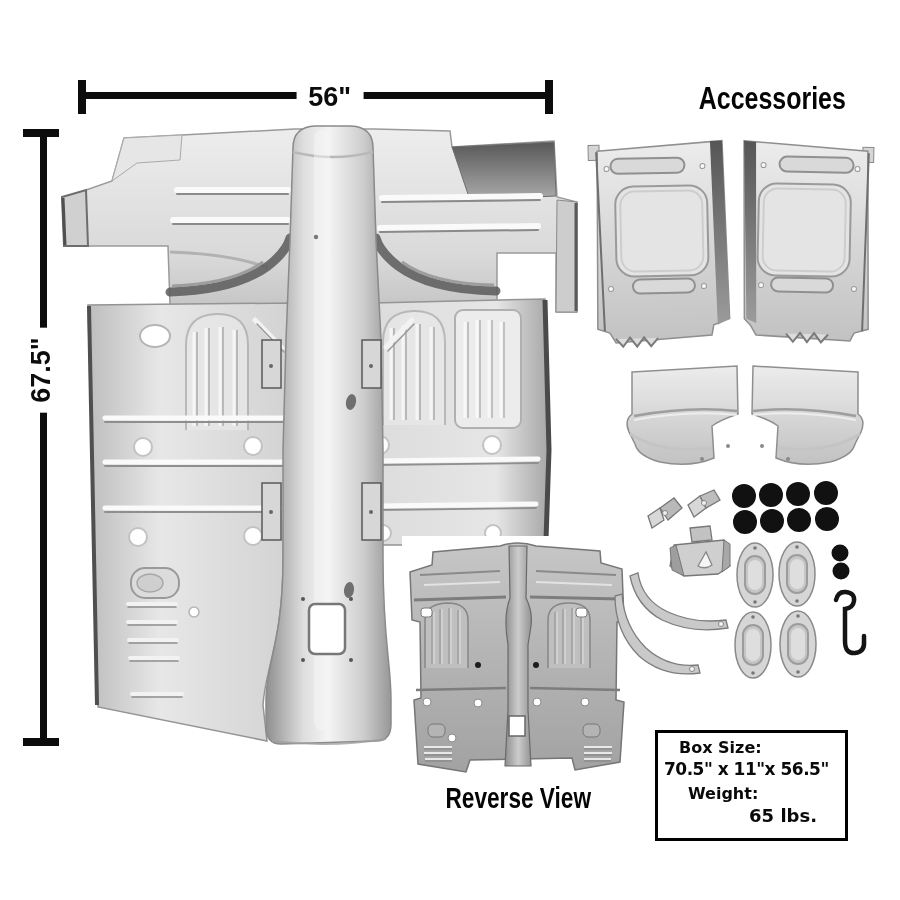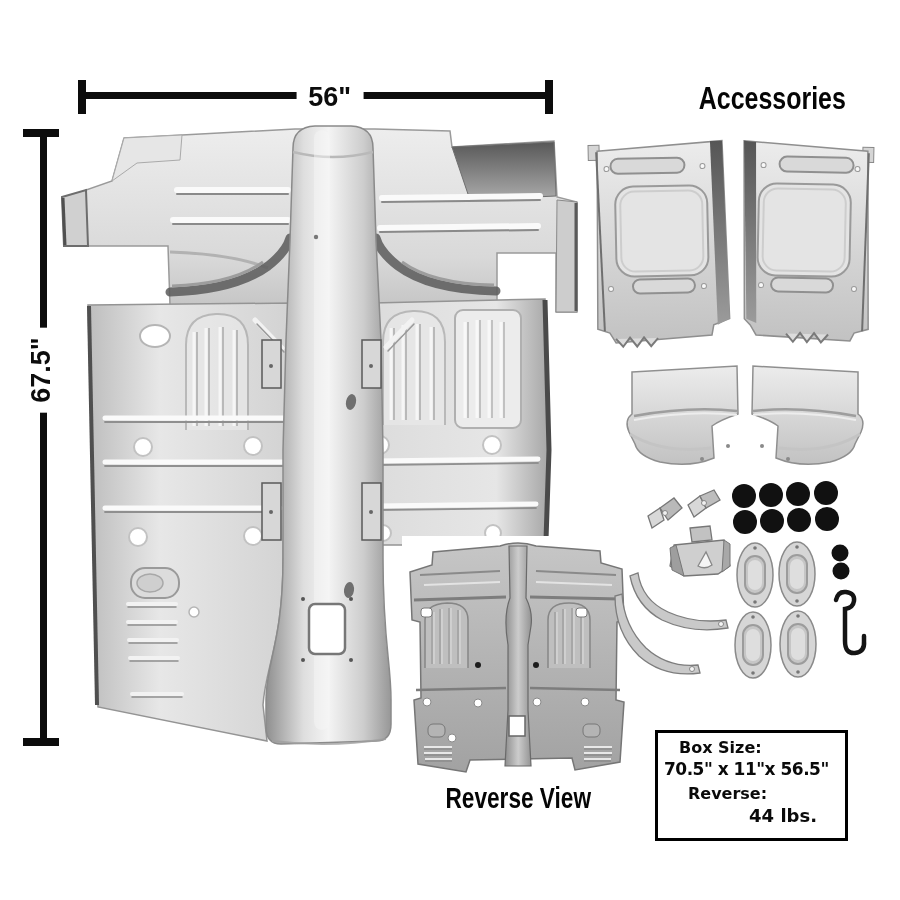--- a/index.html
+++ b/index.html
@@ -376,17 +376,17 @@
       <circle cx="721" cy="624" r="2.5" fill="#f5f5f5" stroke="#888888"></circle>
       <path d="M 622,594 Q 624,626 646,648 Q 668,668 698,665 L 700,673 Q 664,678 639,656 Q 615,632 615,596 Z" fill="#c9c9c9" stroke="#7d7d7d" stroke-width="1.3"></path>
       <circle cx="692" cy="669" r="2.5" fill="#f5f5f5" stroke="#888888"></circle>
     </g>
     <path d="M 836,600 q 2,-9 10,-8 q 9,1 8,9 q -1,7 -9,8 l 0,32 q 0,13 10,12 q 10,-1 9,-12 l 0,-5" fill="none" stroke="#141414" stroke-width="4.5" stroke-linecap="round"></path>
   </svg>
 
   <div class="info-box">
     <div class="ib-l1">Box Size:</div>
     <div class="ib-l2">70.5" x 11"x 56.5"</div>
-    <div class="ib-l3">Reverse:</div>
-    <div class="ib-l4">44 lbs.</div>
+    <div class="ib-l3">Weight:</div>
+    <div class="ib-l4">65 lbs.</div>
   </div>
 
 </div>
 
 </body></html>

